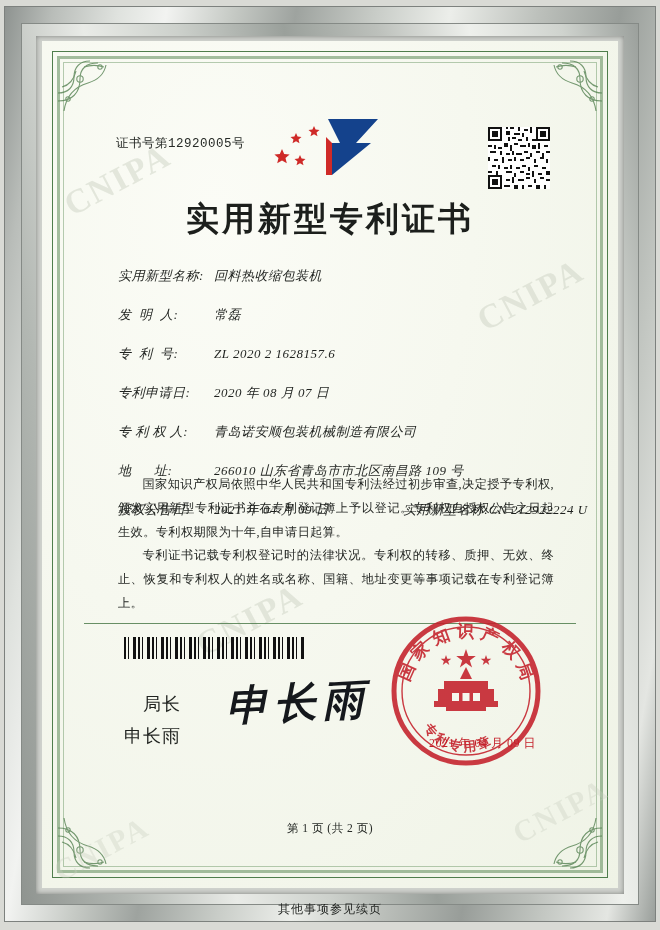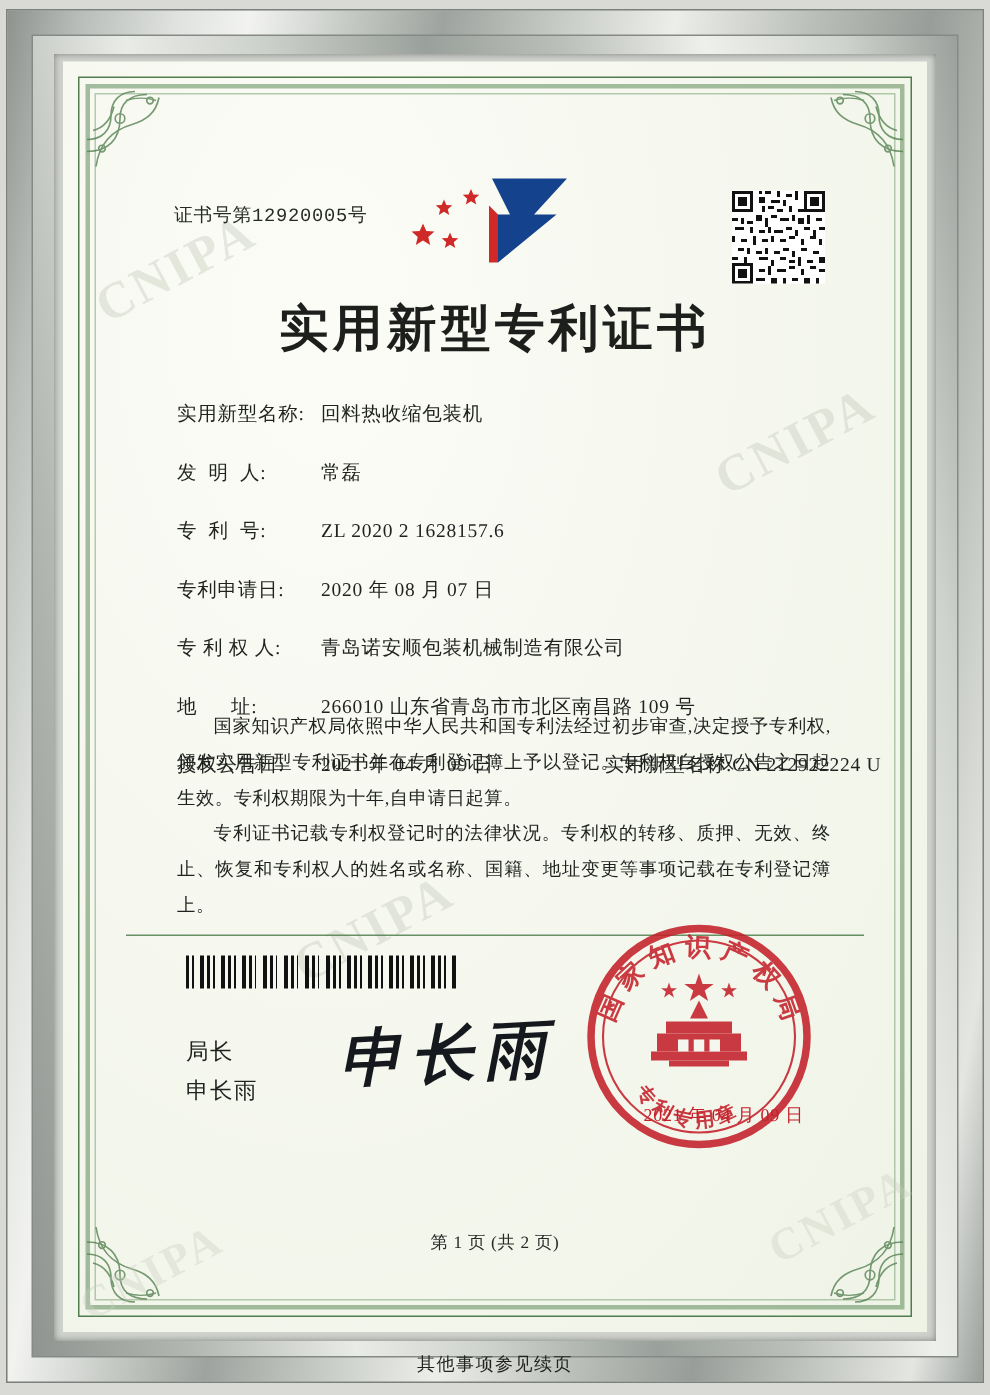--- a/index.html
+++ b/index.html
@@ -143,20 +143,21 @@
     letter-spacing: 3px;
     color: #1c1f1c;
     font-family: Liberation Mono, monospace;
   }
 
   .fields {
     position: absolute;
     left: 42px; right: 20px; top: 192px;
     font-size: 13px;
     color: #1f221f;
+    font-style: italic;
   }
   .field-row {
     display: flex;
     align-items: baseline;
     margin-bottom: 21px;
     letter-spacing: .5px;
   }
   .field-label {
     width: 96px;
     flex: 0 0 96px;
@@ -198,24 +199,25 @@
     background:
       repeating-linear-gradient(90deg,
         #111 0px, #111 2px, transparent 2px, transparent 4px,
         #111 4px, #111 5px, transparent 5px, transparent 9px,
         #111 9px, #111 12px, transparent 12px, transparent 14px);
   }
 
   .sign-label {
     position: absolute;
     left: 48px; top: 614px;
-    font-size: 15px;
+    font-size: 18px;
     line-height: 1.75;
     color: #1f221f;
     letter-spacing: 1px;
+    text-align: right;
   }
   .sign-script {
     position: absolute;
     left: 150px; top: 600px;
     font-size: 42px;
     color: #15181c;
     font-family: "DejaVu Serif", serif;
     font-weight: bold;
     font-style: italic;
     letter-spacing: 6px;

